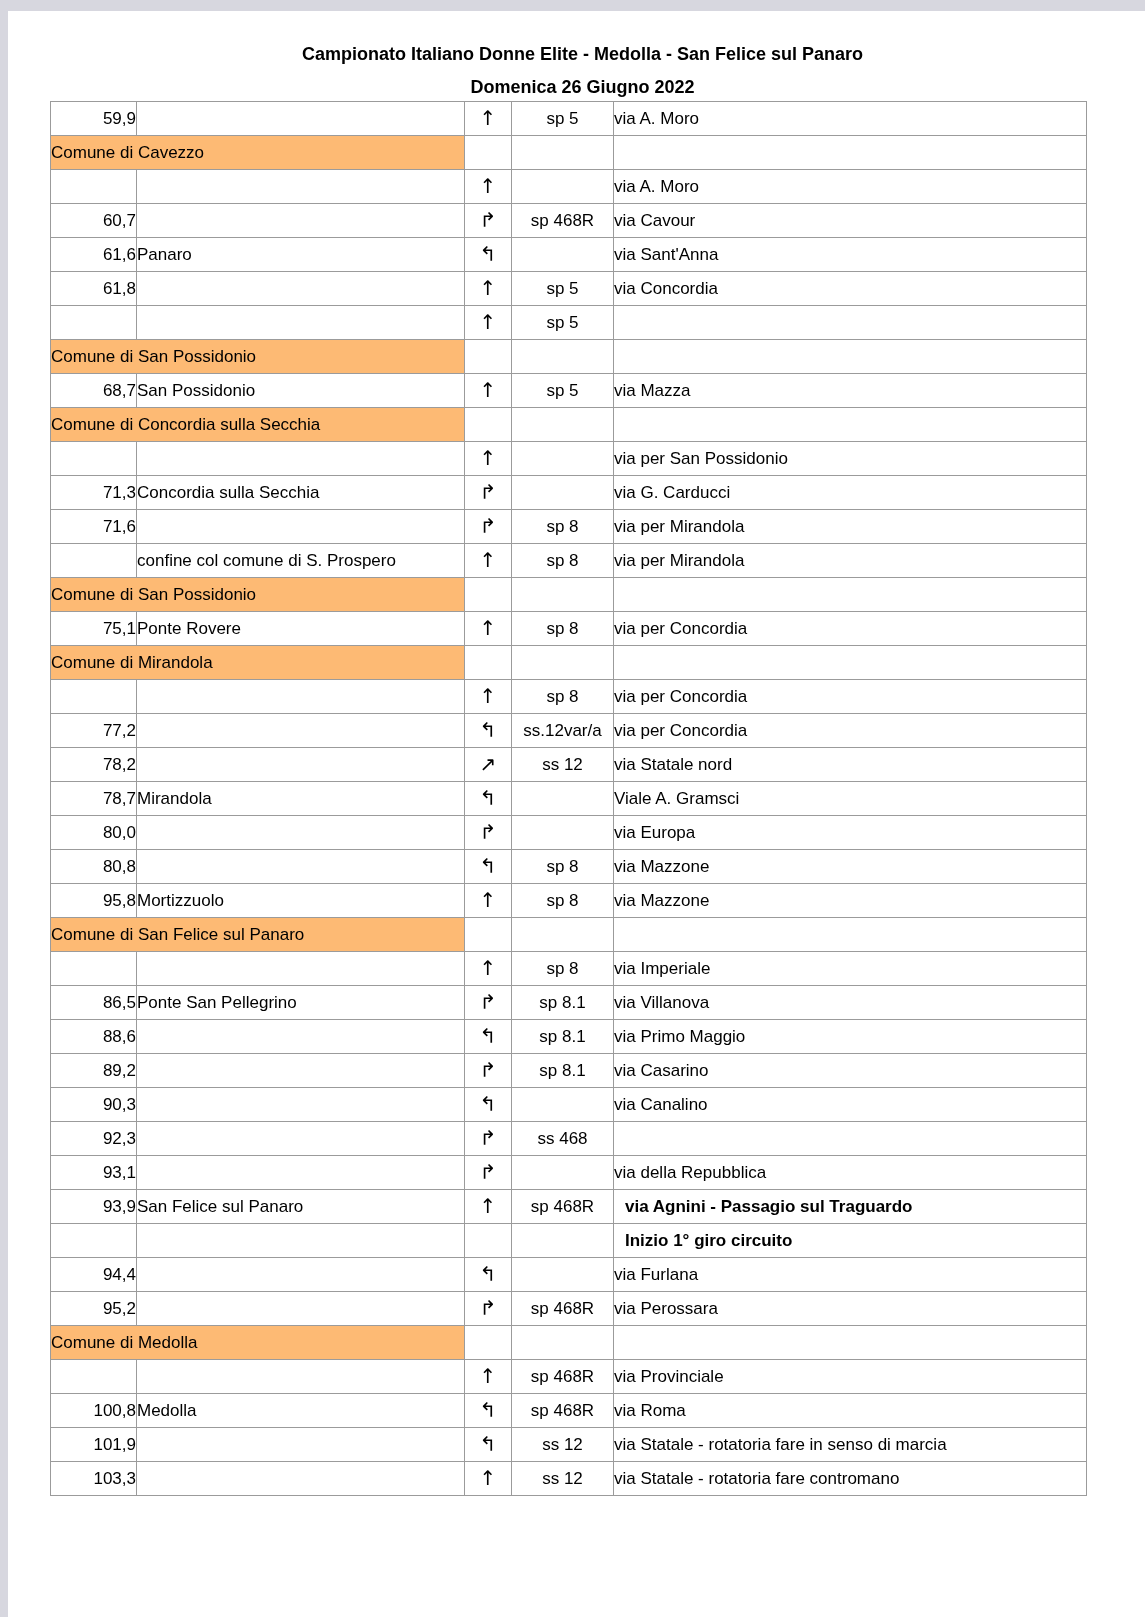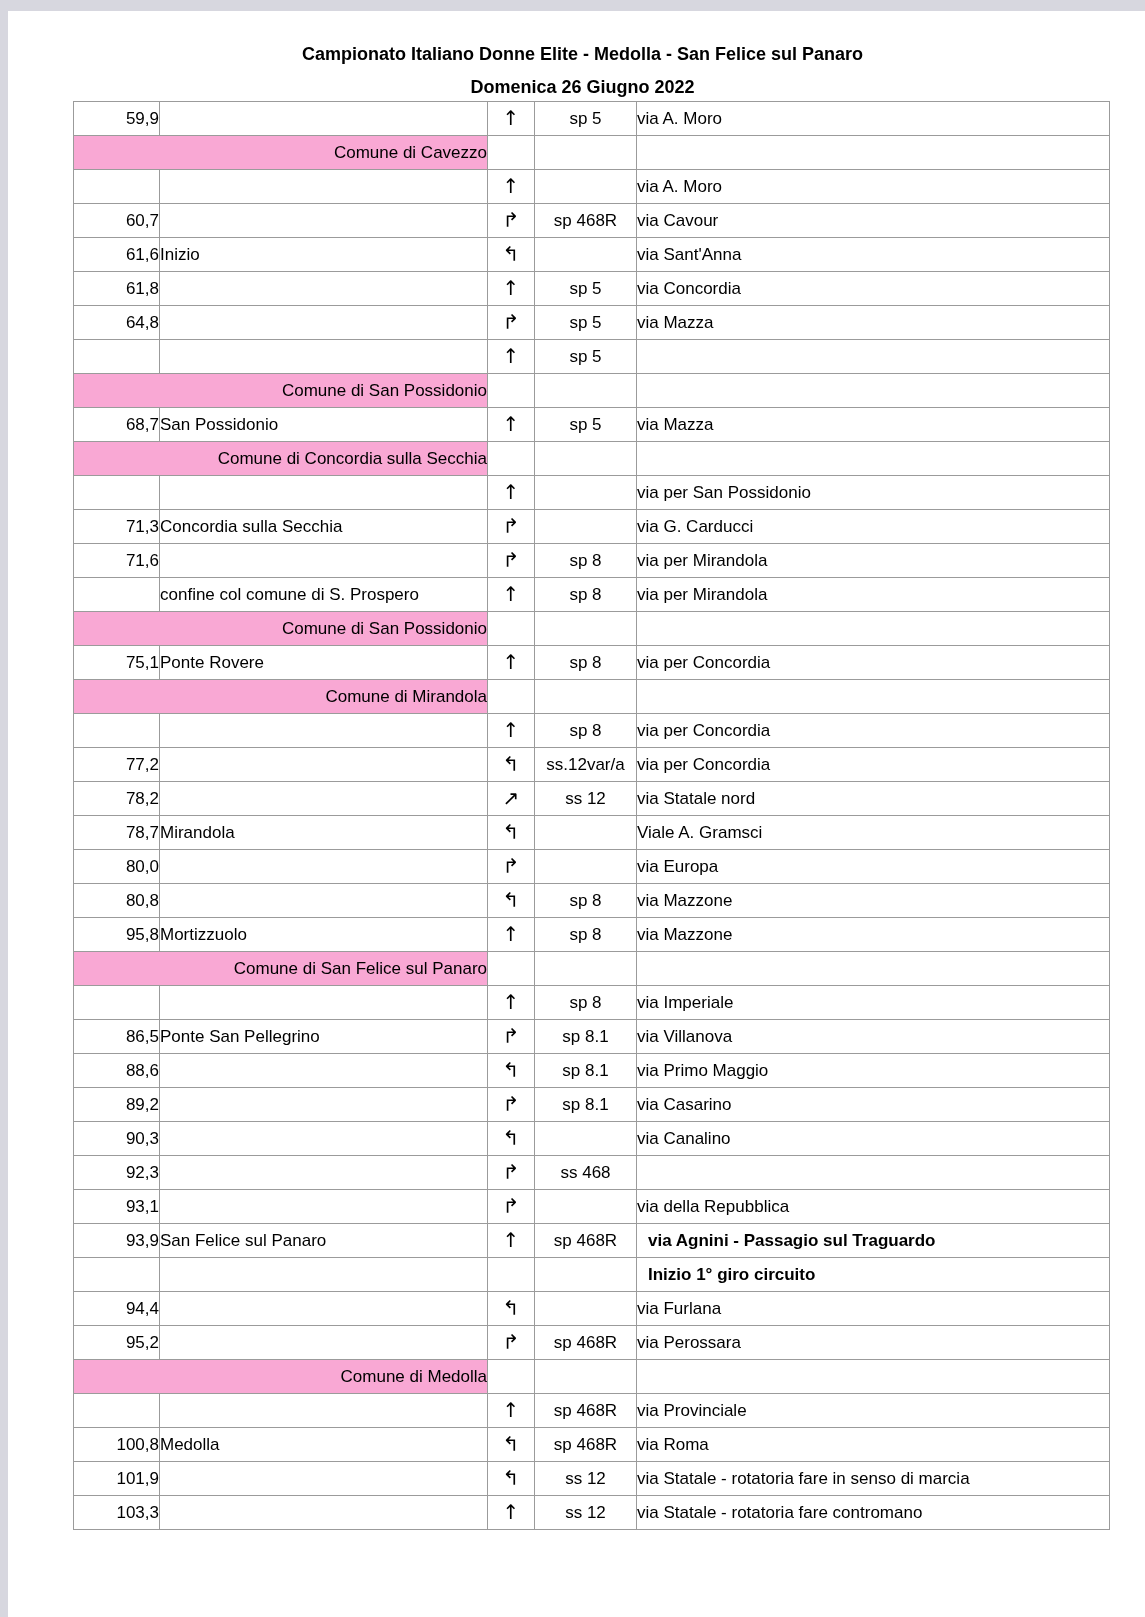--- a/index.html
+++ b/index.html
@@ -13,42 +13,42 @@
   }
   
   .edge-top{position:absolute;left:0;top:0;width:100%;height:11px;background:#d7d7df;}
   .edge-left{position:absolute;left:0;top:0;width:8px;height:100%;background:#d7d7df;}
 
   .title-wrap{position:absolute;left:0;width:100%;text-align:center;margin-left:10px;}
   #title1{top:44px;font-size:18px;font-weight:bold;}
   #title2{top:77px;font-size:18px;font-weight:bold;}
 
   table.route{
-    position:absolute;left:73px;top:101px;
+    position:absolute;left:50px;top:101px;
     border-collapse:collapse;
     table-layout:fixed;
     font-size:17px;
   }
   table.route td{
     border:1px solid #9b9b9b;
     height:33px;
     padding:0;
     vertical-align:middle;
     white-space:nowrap;
     overflow:visible;
   }
   td.c-km{text-align:right;padding-right:5px;}
   td.c-name{text-align:left;padding-left:6px;}
   td.c-arrow{text-align:center;}
   td.c-road{text-align:center;}
   td.c-street{text-align:left;padding-left:6px;}
   td.c-street.bold{font-weight:bold;padding-left:11px;}
   td.c-section{
-    text-align:right;padding-left:6px;
-    background:#f9a8d4;
+    text-align:left;padding-left:6px;
+    background:#fdba74;
   }
   .arrow-glyph{
     font-family:"DejaVu Sans",sans-serif;
     font-size:20px;
     line-height:1;
     display:inline-block;
   }
 </style>
 </head>
 <body>
@@ -91,38 +91,31 @@
         </tr>
         <tr>
           <td class="c-km">60,7</td>
           <td class="c-name"></td>
           <td class="c-arrow"><span class="arrow-glyph">↱</span></td>
           <td class="c-road">sp 468R</td>
           <td class="c-street">via Cavour</td>
         </tr>
         <tr>
           <td class="c-km">61,6</td>
-          <td class="c-name">Inizio</td>
+          <td class="c-name">Panaro</td>
           <td class="c-arrow"><span class="arrow-glyph">↰</span></td>
           <td class="c-road"></td>
           <td class="c-street">via Sant'Anna</td>
         </tr>
         <tr>
           <td class="c-km">61,8</td>
           <td class="c-name"></td>
           <td class="c-arrow"><span class="arrow-glyph">↑</span></td>
           <td class="c-road">sp 5</td>
           <td class="c-street">via Concordia</td>
-        </tr>
-        <tr>
-          <td class="c-km">64,8</td>
-          <td class="c-name"></td>
-          <td class="c-arrow"><span class="arrow-glyph">↱</span></td>
-          <td class="c-road">sp 5</td>
-          <td class="c-street">via Mazza</td>
         </tr>
         <tr>
           <td class="c-km"></td>
           <td class="c-name"></td>
           <td class="c-arrow"><span class="arrow-glyph">↑</span></td>
           <td class="c-road">sp 5</td>
           <td class="c-street"></td>
         </tr>
         <tr>
           <td colspan="2" class="c-section">Comune di San Possidonio</td>

